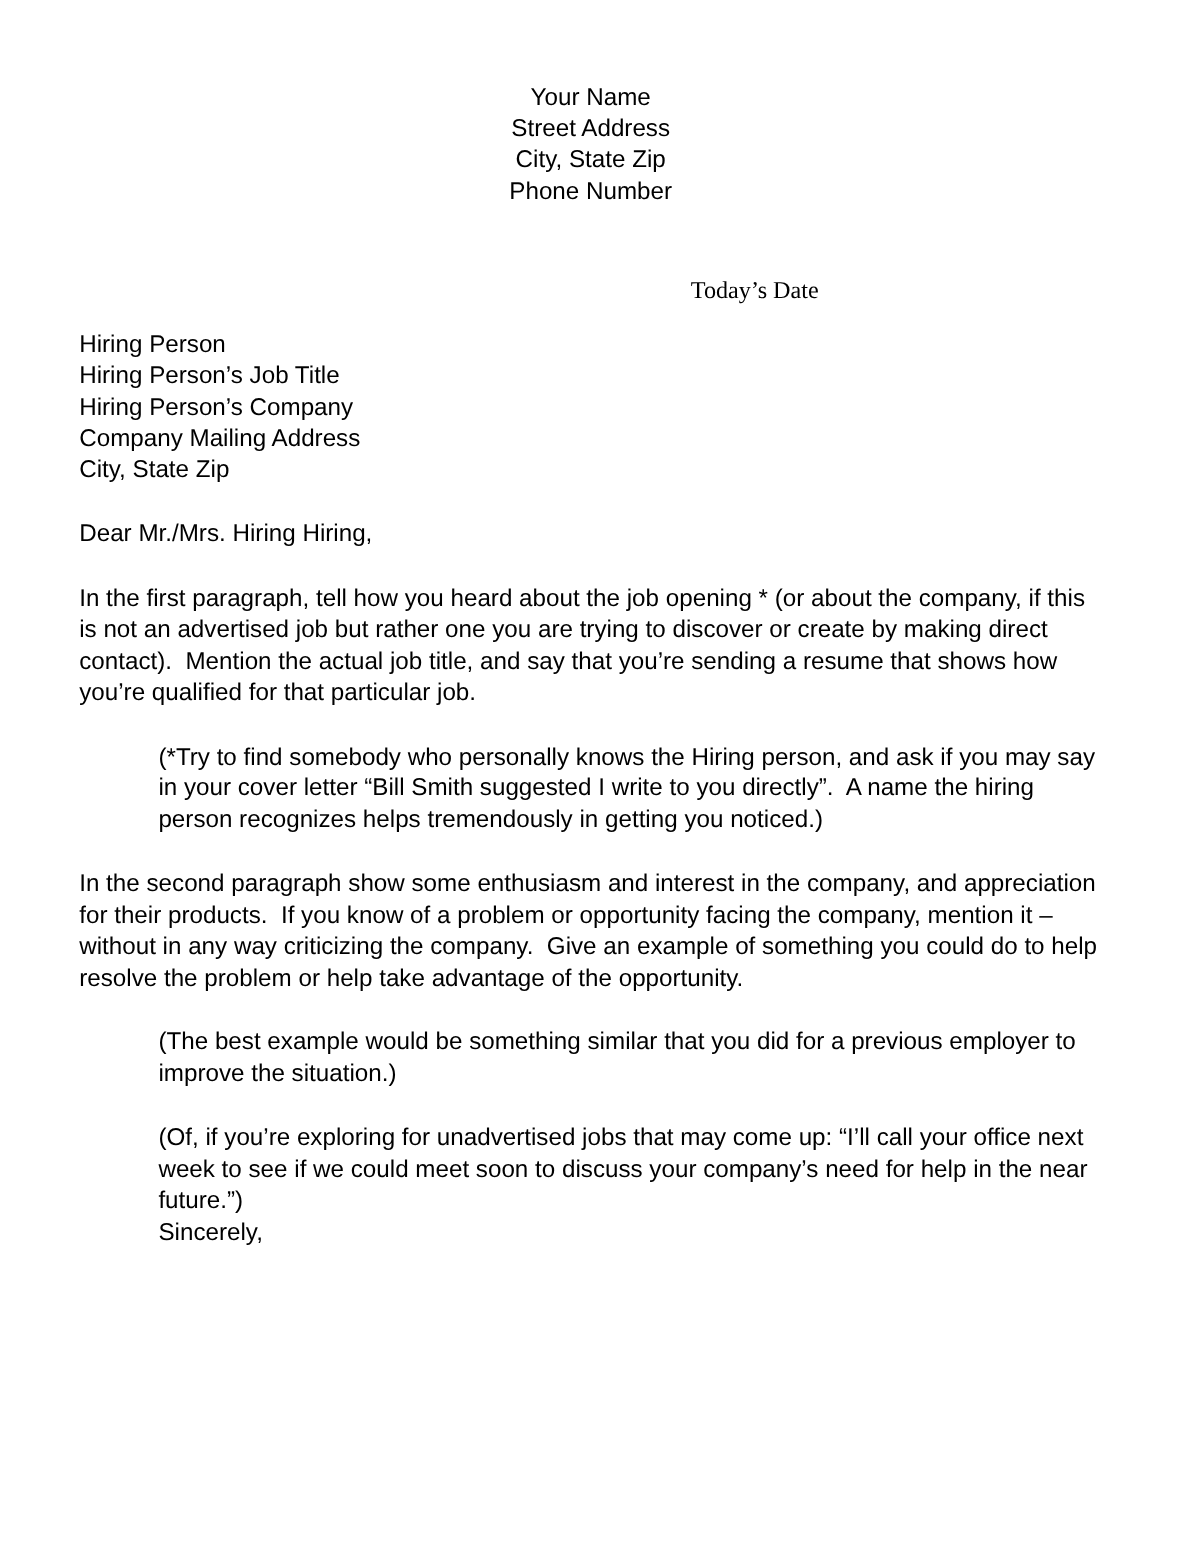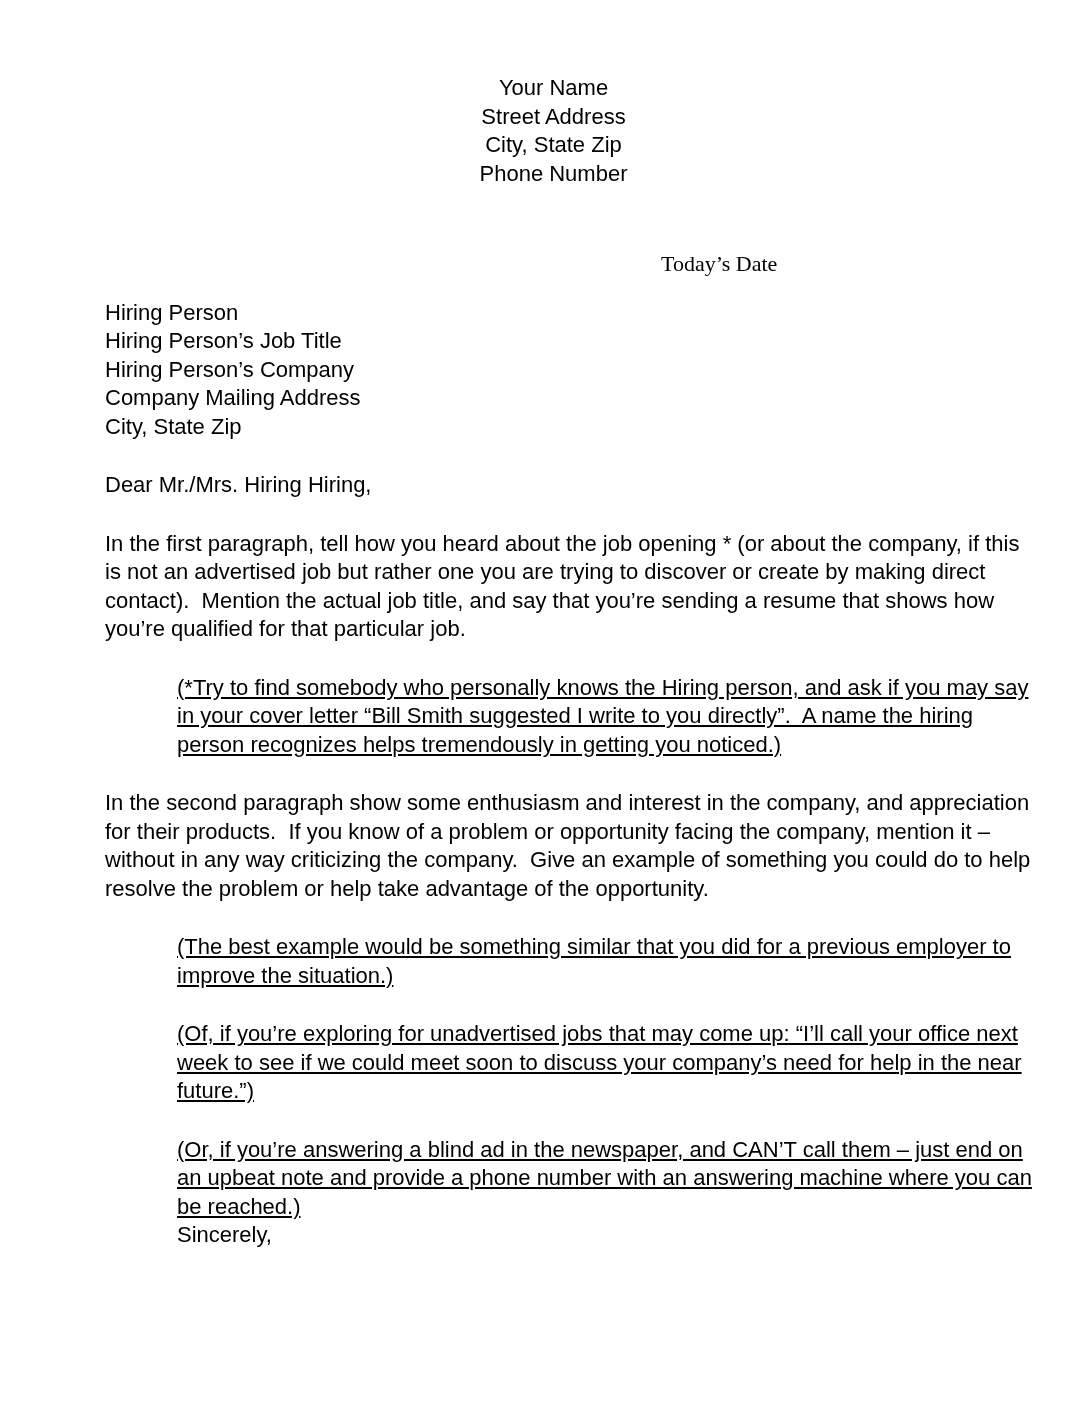--- a/index.html
+++ b/index.html
@@ -12,21 +12,20 @@
     width: 1074px;
     height: 1416px;
     background: #ffffff;
     box-sizing: border-box;
     padding-top: 74px;
     font-family: "Liberation Sans", "DejaVu Sans", sans-serif;
     font-size: 22px;
     line-height: 28.5px;
     color: #000000;
     overflow: hidden;
-    padding-left: 33px;
   }
   .pre { white-space: pre; }
   .sender {
     text-align: center;
   }
   .date {
     margin: 62px 0 0 628px;
     font-family: Liberation Serif, serif;
   }
   .recipient {
@@ -34,21 +33,20 @@
     margin-top: 20px;
   }
   .salutation {
     margin: 30px 0 0 72px;
   }
   .para.main {
     margin: 30px 16px 0 72px;
   }
   .para.indent {
     margin: 30px 0 0 144px;
-    text-decoration: underline;
   }
   .closing,
   .signature {
     margin: 0 0 0 144px;
   }
 </style>
 </head>
 <body>
 
 <div class="page">
@@ -83,20 +81,17 @@
 resolve the problem or help take advantage of the opportunity.</div>
 
   <div class="para indent pre">(The best example would be something similar that you did for a previous employer to
 improve the situation.)</div>
 
 
   <div class="para indent pre">(Of, if you’re exploring for unadvertised jobs that may come up: “I’ll call your office next
 week to see if we could meet soon to discuss your company’s need for help in the near
 future.”)</div>
 
-  <div class="para indent pre">(Or, if you’re answering a blind ad in the newspaper, and CAN’T call them – just end on
-an upbeat note and provide a phone number with an answering machine where you can
-be reached.)</div>
 
   <div class="closing pre">Sincerely,</div>
 
 
 </div>
 
 </body></html>

